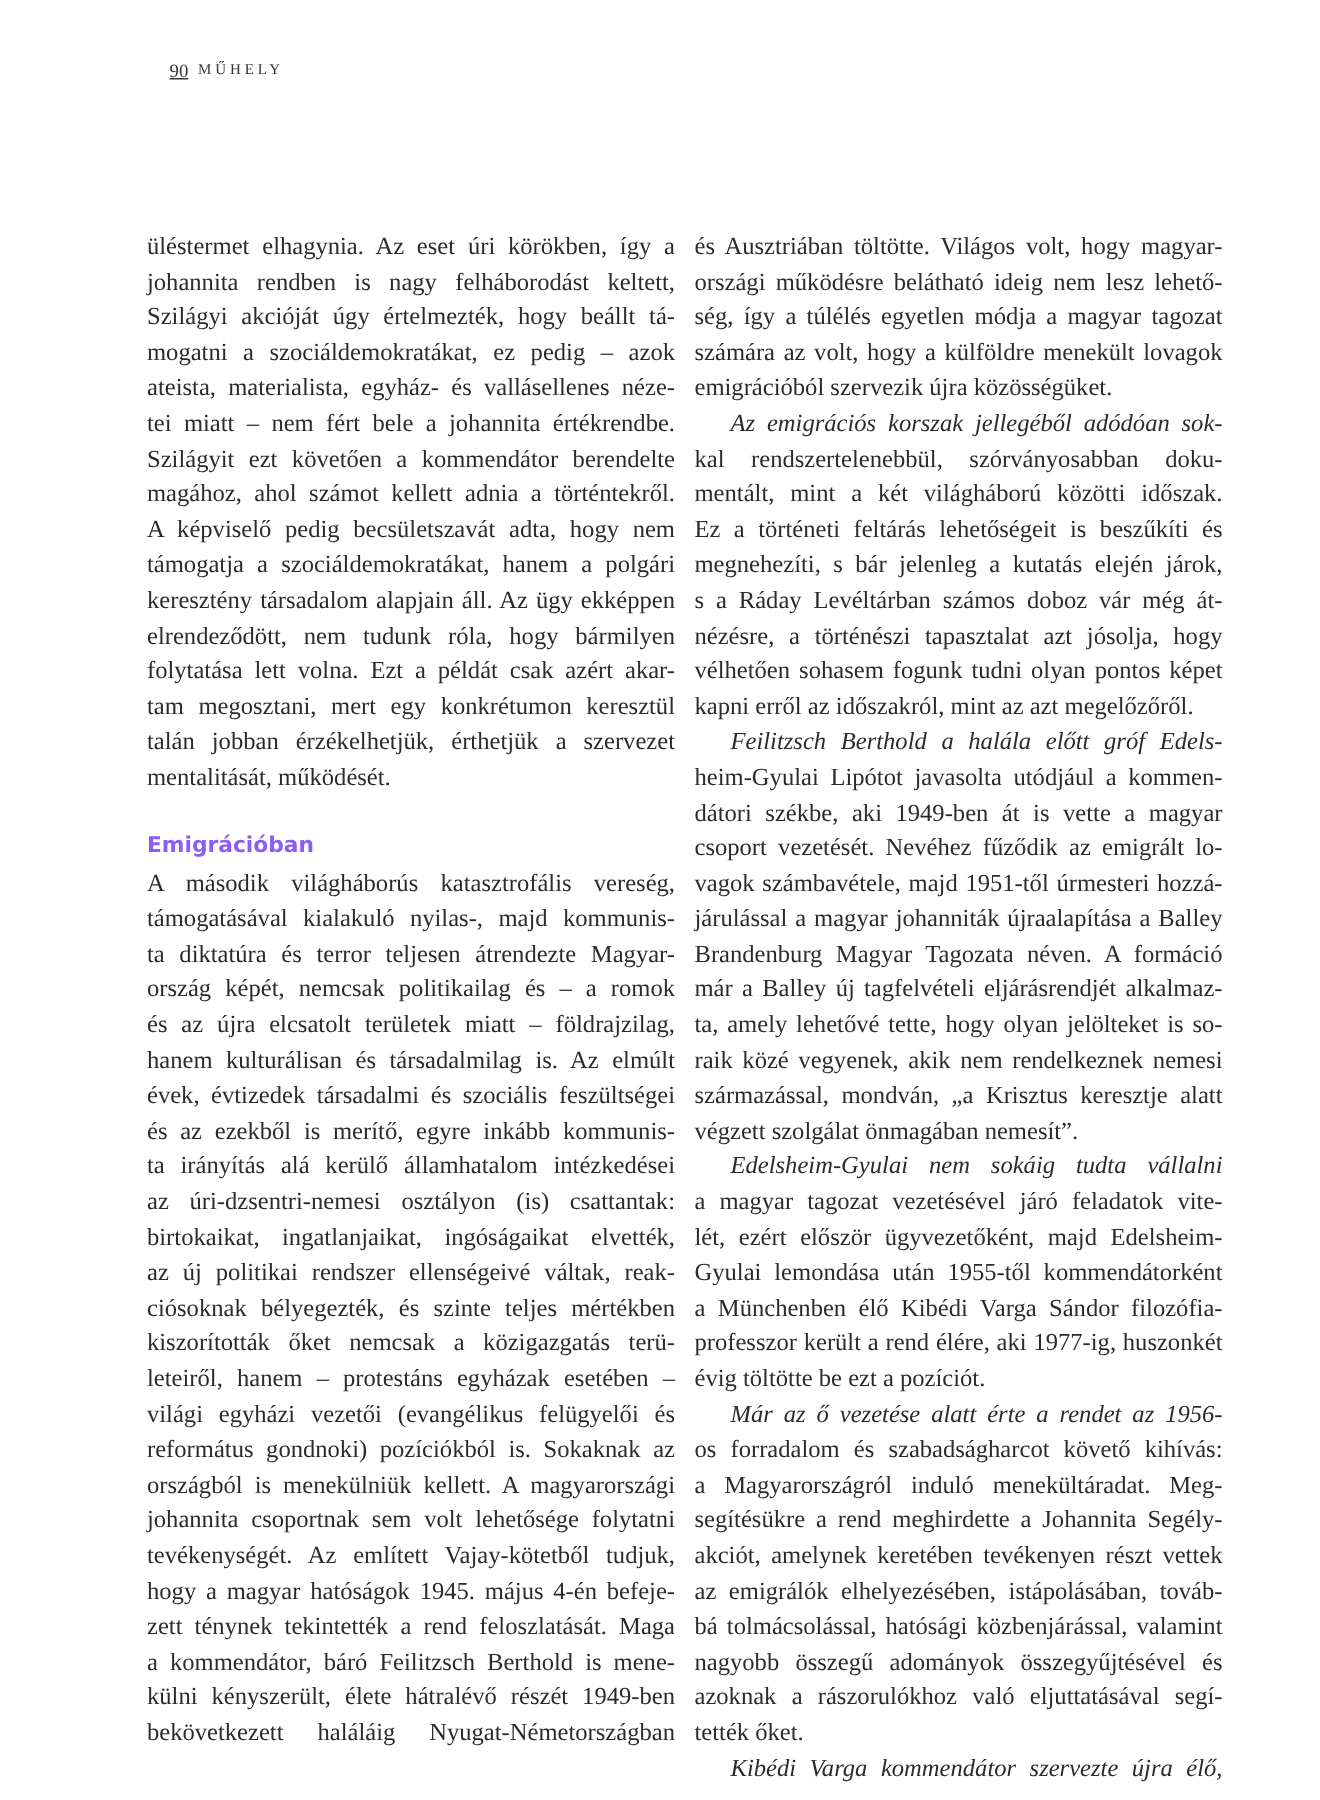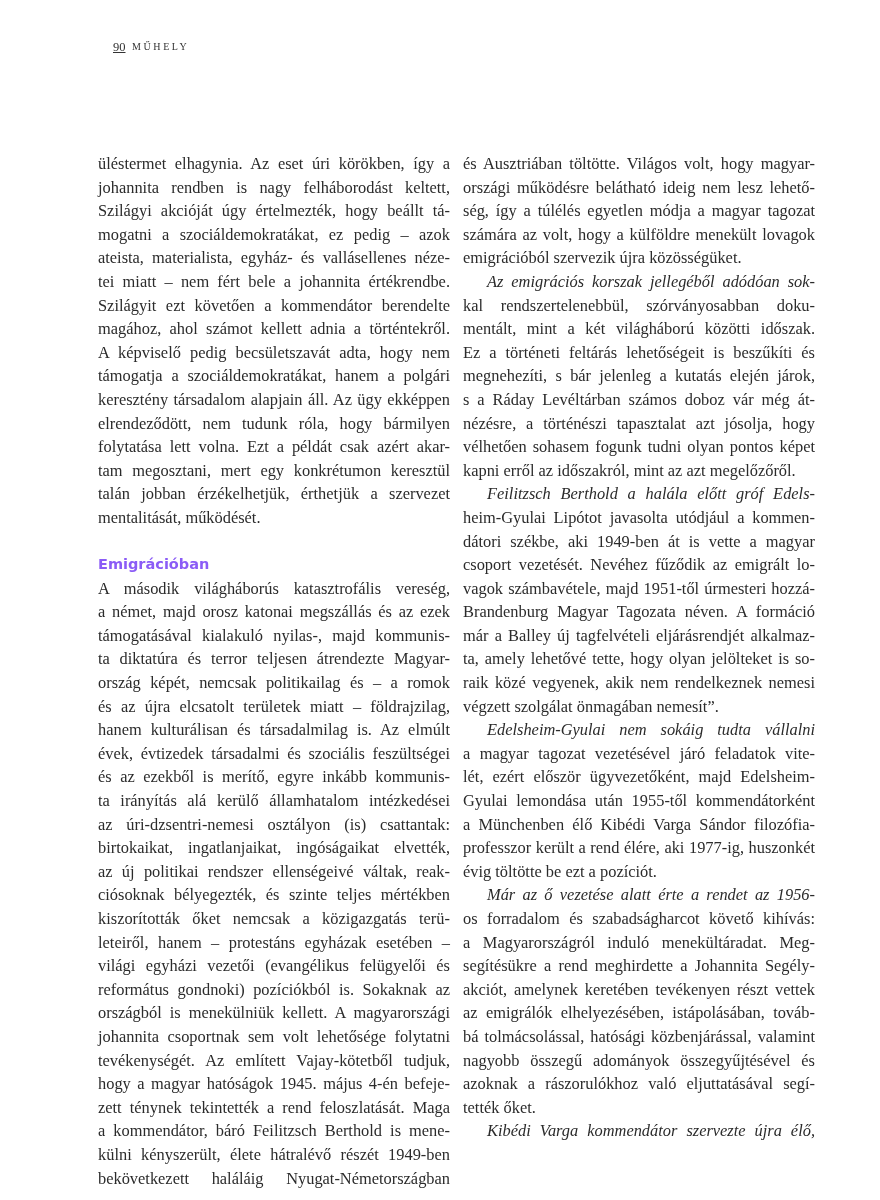--- a/index.html
+++ b/index.html
@@ -40,21 +40,20 @@
       <span class="line">elrendeződött, nem tudunk róla, hogy bármilyen</span>
       <span class="line">folytatása lett volna. Ezt a példát csak azért akar-</span>
       <span class="line">tam megosztani, mert egy konkrétumon keresztül</span>
       <span class="line">talán jobban érzékelhetjük, érthetjük a szervezet</span>
       <span class="line last">mentalitását, működését.</span>
     </div>
   <span class="line blank"></span>
   <div class="heading">Emigrációban</div>
   <div id="left-after">
       <span class="line">A második világháborús katasztrofális vereség,</span>
-      <span class="line">a német, majd orosz katonai megszállás és az ezek</span>
       <span class="line">támogatásával kialakuló nyilas-, majd kommunis-</span>
       <span class="line">ta diktatúra és terror teljesen átrendezte Magyar-</span>
       <span class="line">ország képét, nemcsak politikailag és – a romok</span>
       <span class="line">és az újra elcsatolt területek miatt – földrajzilag,</span>
       <span class="line">hanem kulturálisan és társadalmilag is. Az elmúlt</span>
       <span class="line">évek, évtizedek társadalmi és szociális feszültségei</span>
       <span class="line">és az ezekből is merítő, egyre inkább kommunis-</span>
       <span class="line">ta irányítás alá kerülő államhatalom intézkedései</span>
       <span class="line">az úri-dzsentri-nemesi osztályon (is) csattantak:</span>
       <span class="line">birtokaikat, ingatlanjaikat, ingóságaikat elvették,</span>
@@ -89,24 +88,26 @@
       <span class="line">megnehezíti, s bár jelenleg a kutatás elején járok,</span>
       <span class="line">s a Ráday Levéltárban számos doboz vár még át-</span>
       <span class="line">nézésre, a történészi tapasztalat azt jósolja, hogy</span>
       <span class="line">vélhetően sohasem fogunk tudni olyan pontos képet</span>
       <span class="line last">kapni erről az időszakról, mint az azt megelőzőről.</span>
       <span class="line indent">Feilitzsch Berthold a halála előtt gróf Edels-</span>
       <span class="line">heim-Gyulai Lipótot javasolta utódjául a kommen-</span>
       <span class="line">dátori székbe, aki 1949-ben át is vette a magyar</span>
       <span class="line">csoport vezetését. Nevéhez fűződik az emigrált lo-</span>
       <span class="line">vagok számbavétele, majd 1951-től úrmesteri hozzá-</span>
+      <span class="line">járulással a magyar johanniták újraalapítása a Balley</span>
       <span class="line">Brandenburg Magyar Tagozata néven. A formáció</span>
       <span class="line">már a Balley új tagfelvételi eljárásrendjét alkalmaz-</span>
       <span class="line">ta, amely lehetővé tette, hogy olyan jelölteket is so-</span>
       <span class="line">raik közé vegyenek, akik nem rendelkeznek nemesi</span>
+      <span class="line">származással, mondván, „a Krisztus keresztje alatt</span>
       <span class="line last">végzett szolgálat önmagában nemesít”.</span>
       <span class="line indent">Edelsheim-Gyulai nem sokáig tudta vállalni</span>
       <span class="line">a magyar tagozat vezetésével járó feladatok vite-</span>
       <span class="line">lét, ezért először ügyvezetőként, majd Edelsheim-</span>
       <span class="line">Gyulai lemondása után 1955-től kommendátorként</span>
       <span class="line">a Münchenben élő Kibédi Varga Sándor filozófia-</span>
       <span class="line">professzor került a rend élére, aki 1977-ig, huszonkét</span>
       <span class="line last">évig töltötte be ezt a pozíciót.</span>
       <span class="line indent">Már az ő vezetése alatt érte a rendet az 1956-</span>
       <span class="line">os forradalom és szabadságharcot követő kihívás:</span>

